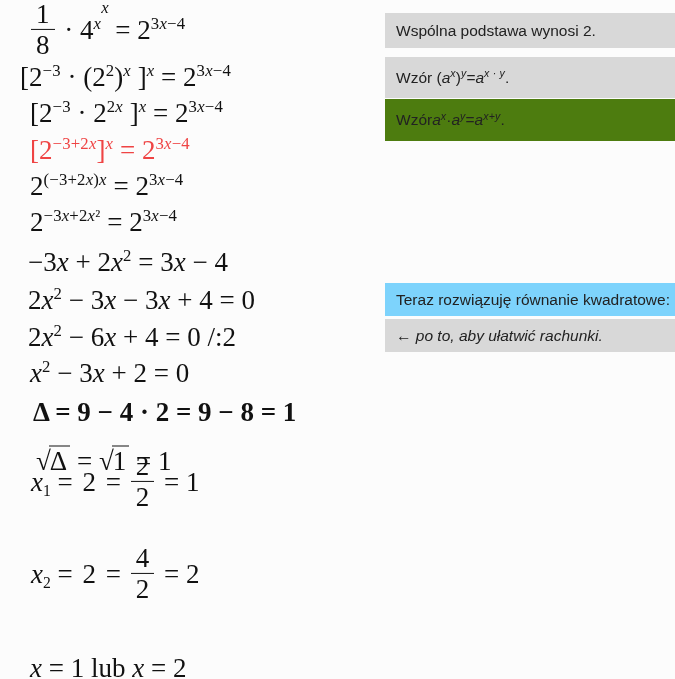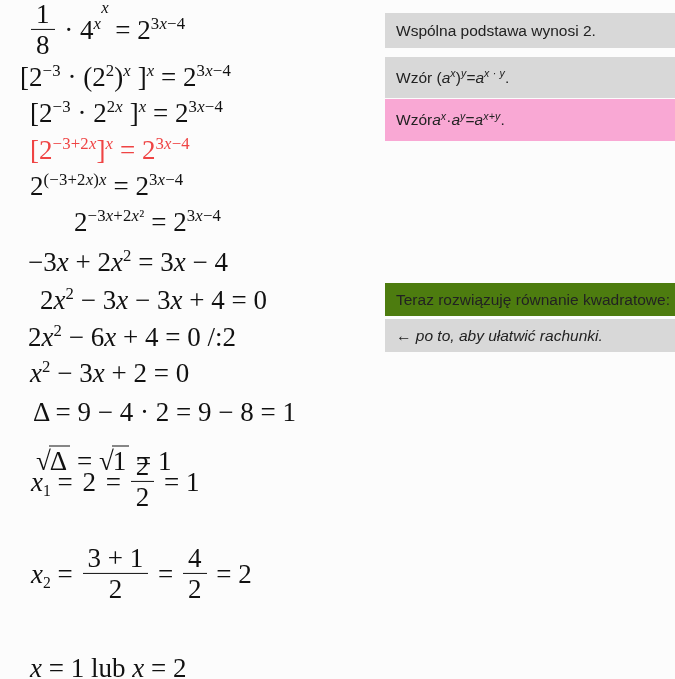--- a/index.html
+++ b/index.html
@@ -98,59 +98,59 @@
 </head>
 <body>
 
 <div class="page" style="background: rgb(252, 252, 252);">
   <div id="equations">
       <div class="eq" style="top: 33px; left: 28px; color: rgb(17, 17, 17);"><span></span><span class="frac"><span class="num">1</span><span class="den">8</span></span><span> · 4</span><span class="sup"><span class="it">x</span></span><span></span><span class="hsup"><span class="it">x</span></span><span> = 2</span><span class="sup">3<span class="it">x</span>−4</span></div>
       <div class="eq" style="top: 77px; left: 20px; color: rgb(17, 17, 17);"><span>[2</span><span class="sup">−3</span><span> · (2</span><span class="sup">2</span><span>)</span><span class="sup"><span class="it">x</span></span><span> ]</span><span class="sup"><span class="it">x</span></span><span> = 2</span><span class="sup">3<span class="it">x</span>−4</span></div>
       <div class="eq" style="top: 113px; left: 30px; color: rgb(17, 17, 17);"><span>[2</span><span class="sup">−3</span><span> · 2</span><span class="sup">2<span class="it">x</span></span><span> ]</span><span class="sup"><span class="it">x</span></span><span> = 2</span><span class="sup">3<span class="it">x</span>−4</span></div>
       <div class="eq" style="top: 150px; left: 30px; color: #ef4444;"><span>[2</span><span class="sup">−3+2<span class="it">x</span></span><span>]</span><span class="sup"><span class="it">x</span></span><span> = 2</span><span class="sup">3<span class="it">x</span>−4</span></div>
       <div class="eq" style="top: 186px; left: 30px; color: rgb(17, 17, 17);"><span>2</span><span class="sup">(−3+2<span class="it">x</span>)<span class="it">x</span></span><span> = 2</span><span class="sup">3<span class="it">x</span>−4</span></div>
-      <div class="eq" style="top: 222px; left: 30px; color: rgb(17, 17, 17); margin-left: 44px;"><span>2</span><span class="sup">−3<span class="it">x</span>+2<span class="it">x</span>²</span><span> = 2</span><span class="sup">3<span class="it">x</span>−4</span></div>
+      <div class="eq" style="top: 222px; left: 30px; color: rgb(17, 17, 17);"><span>2</span><span class="sup">−3<span class="it">x</span>+2<span class="it">x</span>²</span><span> = 2</span><span class="sup">3<span class="it">x</span>−4</span></div>
       <div class="eq" style="top: 262px; left: 28px; color: rgb(17, 17, 17);"><span>−3<span class="it">x</span> + 2<span class="it">x</span></span><span class="sup">2</span><span> = 3<span class="it">x</span> − 4</span></div>
-      <div class="eq" style="top: 300px; left: 28px; color: rgb(17, 17, 17); margin-left: 12px;"><span>2<span class="it">x</span></span><span class="sup">2</span><span> − 3<span class="it">x</span> − 3<span class="it">x</span> + 4 = 0</span></div>
+      <div class="eq" style="top: 300px; left: 28px; color: rgb(17, 17, 17);"><span>2<span class="it">x</span></span><span class="sup">2</span><span> − 3<span class="it">x</span> − 3<span class="it">x</span> + 4 = 0</span></div>
       <div class="eq" style="top: 337px; left: 28px; color: rgb(17, 17, 17);"><span>2<span class="it">x</span></span><span class="sup">2</span><span> − 6<span class="it">x</span> + 4 = 0 /:2</span></div>
       <div class="eq" style="top: 373px; left: 30px; color: rgb(17, 17, 17);"><span><span class="it">x</span></span><span class="sup">2</span><span> − 3<span class="it">x</span> + 2 = 0</span></div>
-      <div class="eq" style="top: 412px; left: 33px; color: rgb(17, 17, 17);"><span>Δ = 9 − 4 · 2 = 9 − 8 = 1</span></div>
+      <div class="eq" style="top: 412px; left: 33px; color: rgb(17, 17, 17); font-weight: bold;"><span>Δ = 9 − 4 · 2 = 9 − 8 = 1</span></div>
       <div class="eq" style="top: 448px; left: 36px; color: rgb(17, 17, 17); margin-top: 12px;"><span class="sqrt"><span class="rad">√</span><span class="radbar">Δ</span></span><span> = </span><span class="sqrt"><span class="rad">√</span><span class="radbar">1</span></span><span> = 1</span></div>
       <div class="eq" style="top: 485px; left: 31px; color: rgb(17, 17, 17);"><span><span class="it">x</span></span><span class="sub">1</span><span> = </span><span class="frac"><span class="den">2</span></span><span> = </span><span class="frac"><span class="num">2</span><span class="den">2</span></span><span> = 1</span></div>
-      <div class="eq" style="top: 577px; left: 31px; color: rgb(17, 17, 17);"><span><span class="it">x</span></span><span class="sub">2</span><span> = </span><span class="frac"><span class="num">3 + 1</span><span class="den">2</span></span><span> = </span><span class="frac"><span class="num">4</span><span class="den">2</span></span><span> = 2</span></div>
+      <div class="eq" style="top: 577px; left: 31px; color: rgb(17, 17, 17);"><span><span class="it">x</span></span><span class="sub">2</span><span> = </span><span class="frac"><span class="den">2</span></span><span> = </span><span class="frac"><span class="num">4</span><span class="den">2</span></span><span> = 2</span></div>
       <div class="eq" style="top: 668px; left: 30px; color: rgb(17, 17, 17);"><span><span class="it">x</span> = 1 lub <span class="it">x</span> = 2</span></div>
     </div>
   <div id="notes">
       <div class="note" style="top: 13px; height: 35px; background: rgb(216, 216, 216); color: rgb(34, 34, 34);">
         <span>Wspólna podstawa wynosi 2.</span>
       </div>
       <div class="note" style="top: 57px; height: 41px; background: rgb(216, 216, 216); color: rgb(34, 34, 34);">
         <span>Wzór (</span>
         <span class="it">a</span>
         <span class="isup">x</span>
         <span>)</span>
         <span class="isup">y</span>
         <span> = </span>
         <span class="it">a</span>
         <span class="isup">x · y</span>
         <span>.</span>
       </div>
-      <div class="note" style="top: 99px; height: 42px; background: #f9a8d4; color: rgb(34, 34, 34);">
+      <div class="note" style="top: 99px; height: 42px; background: #4d7c0f; color: rgb(34, 34, 34);">
         <span>Wzór </span>
         <span class="it">a</span>
         <span class="isup">x</span>
         <span> · </span>
         <span class="it">a</span>
         <span class="isup">y</span>
         <span> = </span>
         <span class="it">a</span>
         <span class="isup">x+y</span>
         <span>.</span>
       </div>
-      <div class="note" style="top: 283px; height: 33px; background: #4d7c0f; color: rgb(34, 34, 34);">
+      <div class="note" style="top: 283px; height: 33px; background: #7dd3fc; color: rgb(34, 34, 34);">
         <span>Teraz rozwiązuję równanie kwadratowe:</span>
       </div>
       <div class="note" style="top: 319px; height: 33px; background: rgb(216, 216, 216); color: rgb(34, 34, 34); font-style: italic;">
         <span>← po to, aby ułatwić rachunki.</span>
       </div>
     </div>
   <div class="answer-heading" style="top: 645px;">Odpowiedź</div>
 </div>
 
 </body></html>

